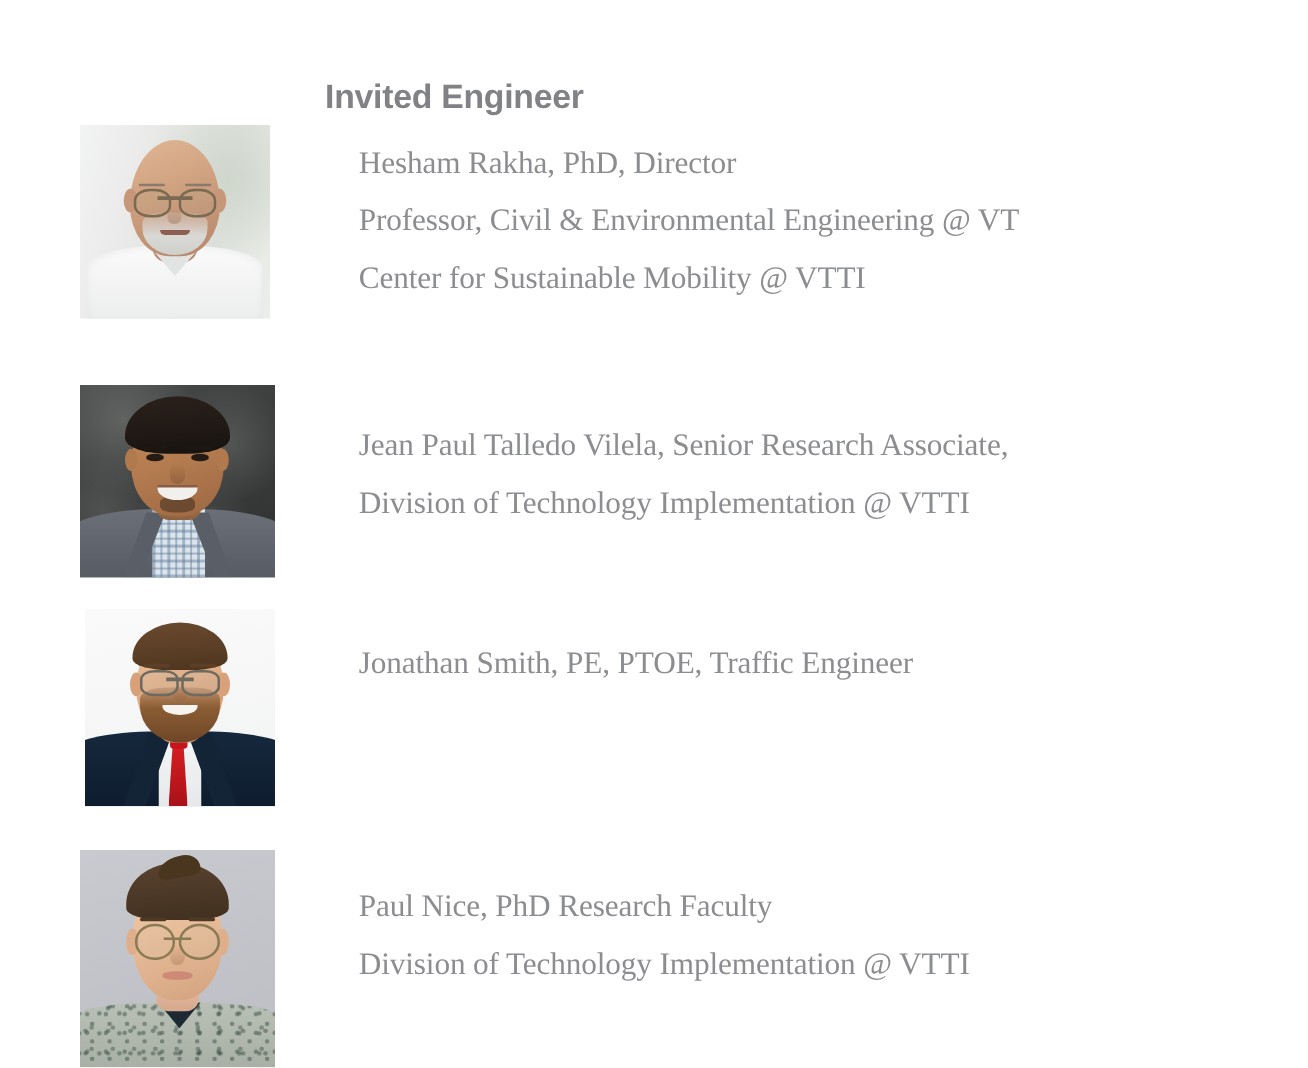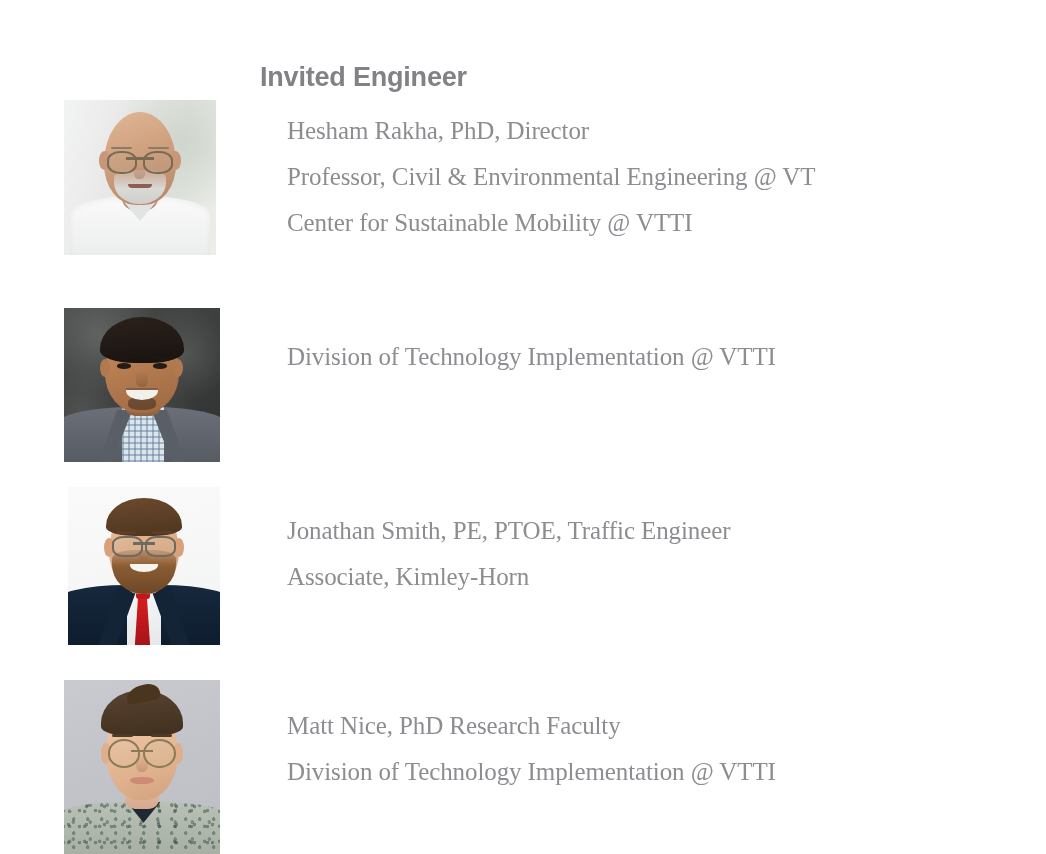--- a/index.html
+++ b/index.html
@@ -315,20 +315,21 @@
         <div class="p2-brow-l"></div>
         <div class="p2-brow-r"></div>
         <div class="p2-eye-l"></div>
         <div class="p2-eye-r"></div>
         <div class="p2-nose"></div>
         <div class="p2-goatee"></div>
         <div class="p2-smile"></div>
       </div>
     </div>
     <div class="bio" id="bio-2">
+      <div class="bio-line">Jean Paul Talledo Vilela, Senior Research Associate,</div>
       <div class="bio-line">Division of Technology Implementation @ VTTI</div>
     </div>
   </div>
 
   <div class="speaker">
     <div class="photo" id="photo-3">
       <div class="pt">
         <div class="p3-bg"></div>
         <div class="p3-suit"></div>
         <div class="p3-shirt"></div>
@@ -345,21 +346,20 @@
         <div class="p3-nose"></div>
         <div class="p3-hair"></div>
         <div class="p3-brow-l"></div>
         <div class="p3-brow-r"></div>
         <div class="p3-glass"></div>
         <div class="p3-bridge"></div>
       </div>
     </div>
     <div class="bio" id="bio-3">
       <div class="bio-line">Jonathan Smith, PE, PTOE, Traffic Engineer</div>
-      <div class="bio-line">Associate, Kimley-Horn</div>
     </div>
   </div>
 
   <div class="speaker">
     <div class="photo" id="photo-4">
       <div class="pt">
         <div class="p4-bg"></div>
         <div class="p4-shirt"></div>
         <div class="p4-collar"></div>
         <div class="p4-neck"></div>
@@ -370,18 +370,18 @@
         <div class="p4-quiff"></div>
         <div class="p4-brow-l"></div>
         <div class="p4-brow-r"></div>
         <div class="p4-nose"></div>
         <div class="p4-lips"></div>
         <div class="p4-glass"></div>
         <div class="p4-bridge"></div>
       </div>
     </div>
     <div class="bio" id="bio-4">
-      <div class="bio-line">Matt Nice, PhD Research Faculty</div>
+      <div class="bio-line">Paul Nice, PhD Research Faculty</div>
       <div class="bio-line">Division of Technology Implementation @ VTTI</div>
     </div>
   </div>
 
 </div>
 
 </body></html>

